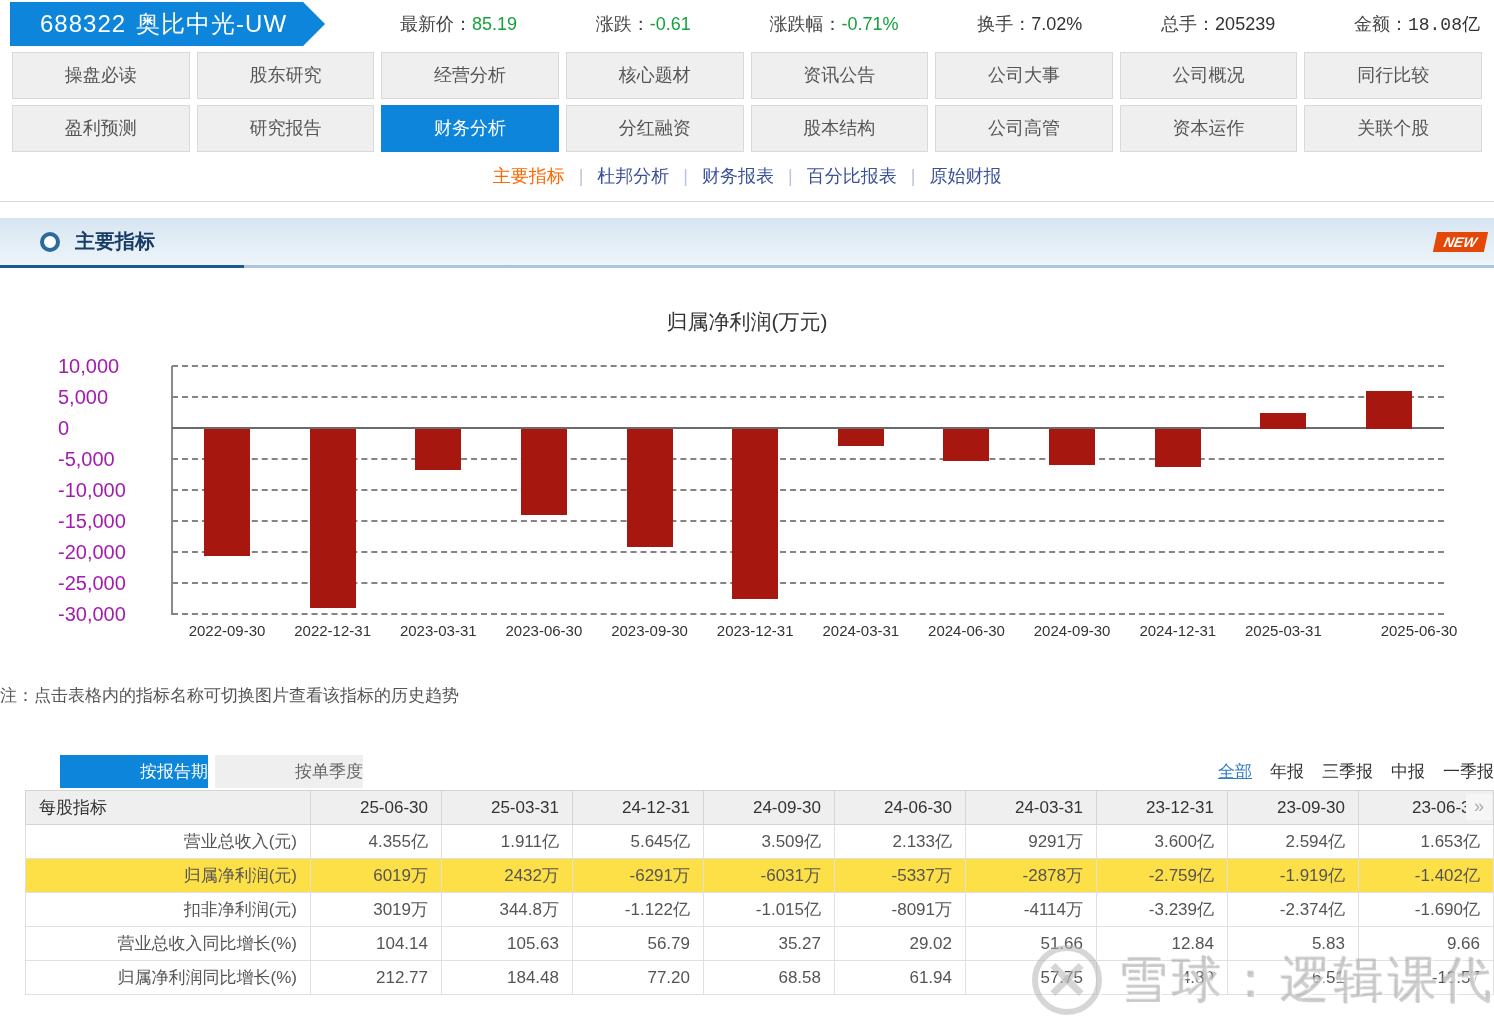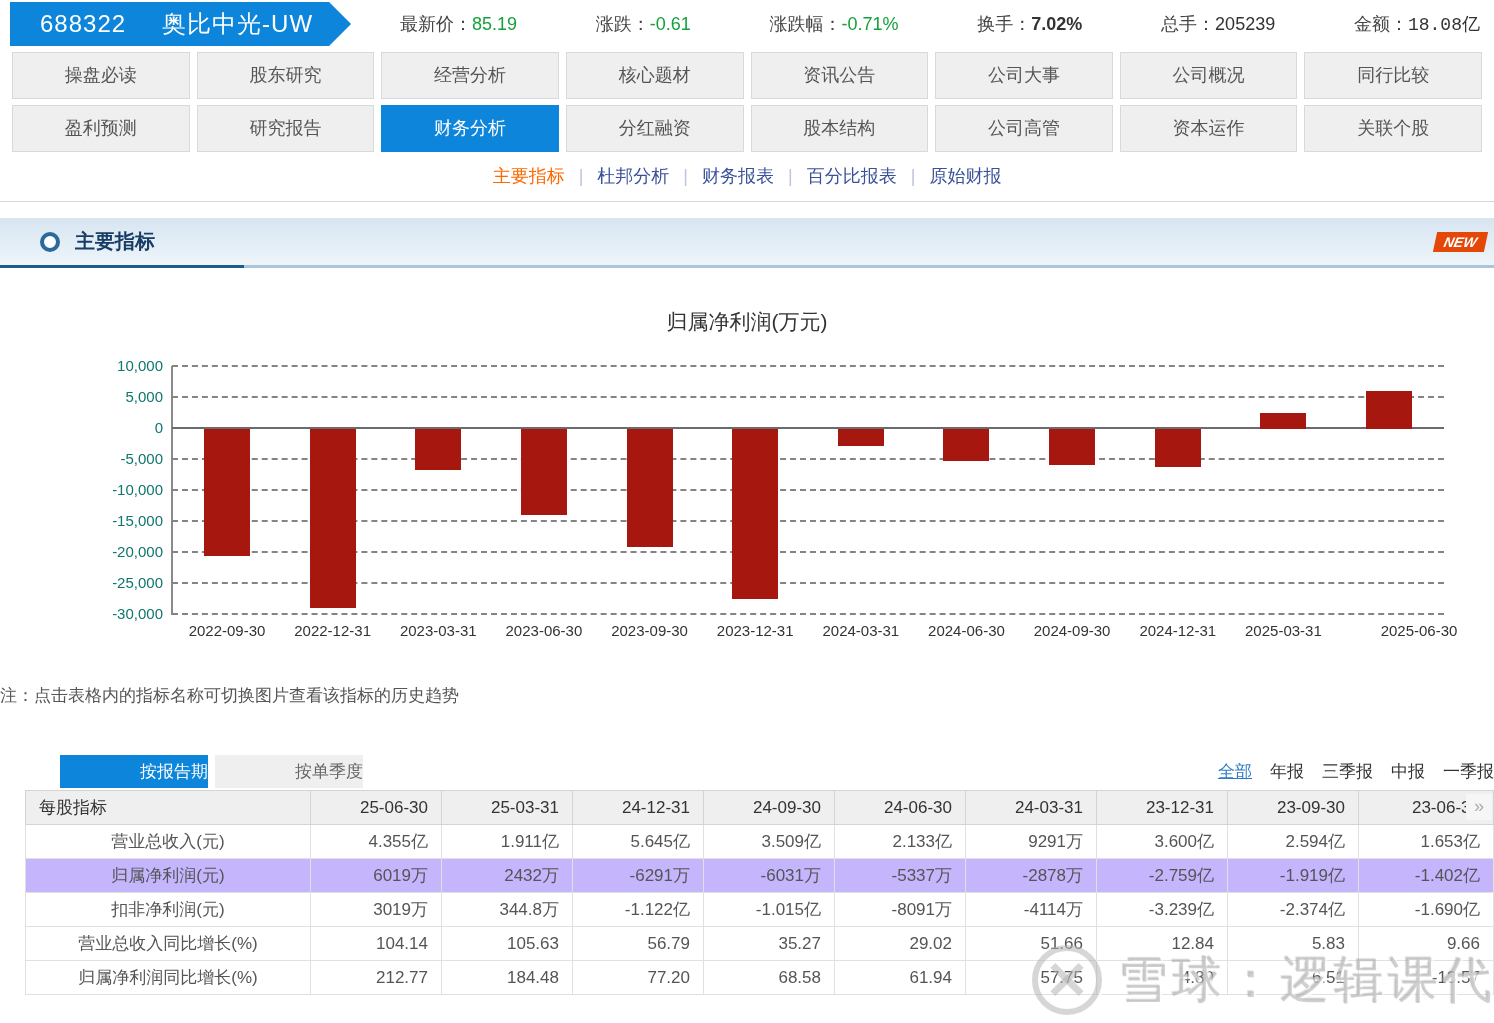--- a/index.html
+++ b/index.html
@@ -8,21 +8,21 @@
     background:#fff; font-family:"Liberation Sans","DejaVu Sans",sans-serif;
   }
   
   .topbar { position:relative; height:48px; }
   .banner {
     position:absolute; left:10px; top:2px; height:44px; line-height:44px;
     background:#0d85da; color:#fff; font-size:24px; padding:0 38px 0 30px;
     clip-path:polygon(0 0, calc(100% - 22px) 0, 100% 50%, calc(100% - 22px) 100%, 0 100%);
     letter-spacing:1px; white-space:nowrap;
   }
-  .banner .code { margin-right:36px; }
+  .banner .code { margin-right:10px; }
   .quote {
     position:absolute; left:400px; right:14px; top:0; height:48px;
     display:flex; justify-content:space-between; align-items:center;
     font-size:18px; color:#444; white-space:nowrap;
   }
   
   .nav { margin:4px 12px 0; display:grid; grid-template-columns:repeat(8,1fr); gap:6px 7px; }
   .nav-btn {
     height:45px; line-height:45px; text-align:center; background:#efefef;
     border:1px solid #d9d9d9; color:#555; font-size:18px; cursor:pointer;
@@ -43,42 +43,42 @@
   .sec-dot { width:12px; height:12px; border:4px solid #2b6a9b; border-radius:50%; background:#fff; }
   .sec-title { font-size:20px; font-weight:bold; color:#173d66; }
   .sec-right { position:absolute; right:8px; top:0; height:47px; display:flex; align-items:center; gap:10px; }
   .new-badge { background:#e54708; color:#fff; font-size:14px; font-style:italic; font-weight:bold; padding:2px 9px; transform:skewX(-12deg); }
   .promo { font-size:18px; color:#2456a8; text-decoration:none; cursor:pointer; }
   
   .chart { position:relative; height:388px; margin-top:8px; }
   .chart-title { text-align:center; padding-top:32px; font-size:21px; color:#333; }
   .gline { position:absolute; left:172px; width:1272px; height:0; border-top:2px dashed #848484; z-index:1; }
   .gline.zero { border-top:2px solid #6b6b6b; z-index:2; }
-  .ylab { position:absolute; left:58px; width:105px; text-align:right; font-size:15px; color:#0f766e; height:20px; line-height:20px; }
+  .ylab { position:absolute; left:58px; width:105px; text-align:left; font-size:20px; color:#a21caf; height:20px; line-height:20px; }
   .yaxis { position:absolute; left:171px; top:90px; height:249px; width:0; border-left:2px solid #8a8a8a; z-index:1; }
   .bar { position:absolute; width:46px; background:#a5170f; z-index:3; }
   .xlab { position:absolute; width:110px; text-align:center; font-size:15px; color:#333; top:346px; }
   
   .note { font-size:17px; color:#555; margin-top:20px; height:26px; }
   
   .tabrow { margin-top:45px; position:relative; height:33px; }
   .tabs { position:absolute; left:60px; top:0; display:flex; gap:7px; }
   .tab { width:148px; height:33px; line-height:33px; text-align:right; font-size:17px; background:#efefef; color:#666; cursor:pointer; }
   .tab.active { background:#0d85da; color:#fff; }
   .filters { position:absolute; right:0; top:5px; font-size:17px; display:flex; gap:18px; white-space:nowrap; }
   .filters a { color:#333; text-decoration:none; cursor:pointer; }
   .filters a.active { color:#2f7cc4; text-decoration:underline; }
   
   table.fin { margin:2px 0 0 25px; border-collapse:collapse; table-layout:fixed; font-size:17px; }
   .fin th, .fin td { height:33px; padding:0 13px; border:1px solid #e0e0e0; white-space:nowrap; overflow:hidden; }
   .fin thead th { background:#efefef; color:#333; font-weight:normal; text-align:right; border-color:#d4d4d4; position:relative; }
   .fin thead th.corner { text-align:left; }
   .fin td { color:#555; text-align:right; background:#fff; }
-  .fin td.rowlabel { text-align:center; cursor:pointer; }
-  .fin tr.hl td { background:#c4b5fd; }
+  .fin td.rowlabel { text-align:right; cursor:pointer; }
+  .fin tr.hl td { background:#fde047; }
   .more-btn {
     position:absolute; right:1px; top:3px; width:26px; height:26px; line-height:25px;
     text-align:center; color:#adadad; background:#f6f6f6; font-size:18px; cursor:pointer;
   }
   
   .watermark {
     position:absolute; left:1032px; top:941px; height:78px; display:flex; align-items:center; gap:16px;
     z-index:9; pointer-events:none; color:rgba(180,180,180,0.6);
     text-shadow:2px 2px 2px rgba(255,255,255,0.95), -1px -1px 1px rgba(150,150,150,0.35);
     font-size:50px; letter-spacing:4px; white-space:nowrap;
@@ -91,21 +91,21 @@
 <body>
 
 <div class="topbar">
   <div class="banner">
     <span class="code">688322</span><span>奥比中光-UW</span>
   </div>
   <div class="quote">
       <span><span>最新价：</span><span class="val" style="color: rgb(22, 161, 60);">85.19</span></span>
       <span><span>涨跌：</span><span class="val" style="color: rgb(22, 161, 60);">-0.61</span></span>
       <span><span>涨跌幅：</span><span class="val" style="color: rgb(22, 161, 60);">-0.71%</span></span>
-      <span><span>换手：</span><span class="val" style="color: rgb(51, 51, 51); font-weight: bold;">7.02%</span></span>
+      <span><span>换手：</span><span class="val" style="color: rgb(51, 51, 51);">7.02%</span></span>
       <span><span>总手：</span><span class="val" style="color: rgb(51, 51, 51);">205239</span></span>
       <span><span>金额：</span><span class="val" style="color: rgb(51, 51, 51); font-family: Liberation Mono, monospace;">18.08亿</span></span>
     </div>
 </div>
 
 <div class="nav">
     <div class="nav-btn">操盘必读</div>
     <div class="nav-btn">股东研究</div>
     <div class="nav-btn">经营分析</div>
     <div class="nav-btn">核心题材</div>

